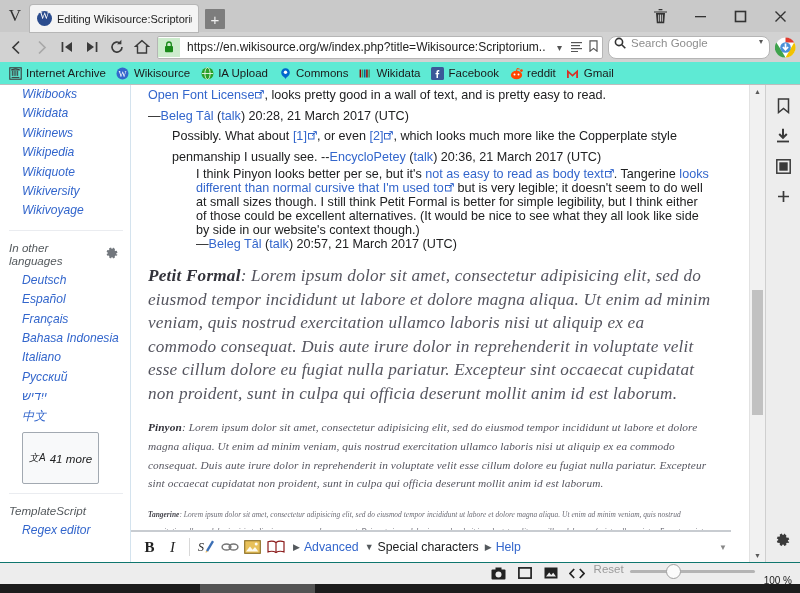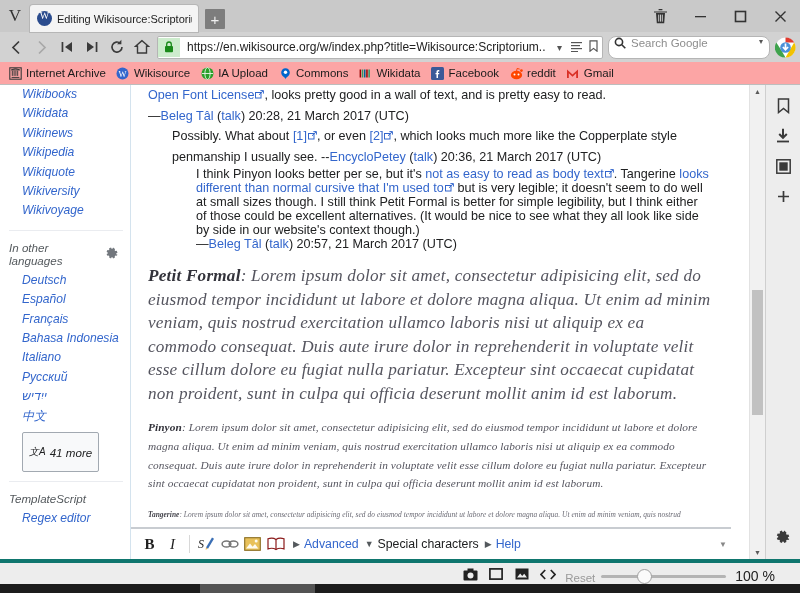--- a/index.html
+++ b/index.html
@@ -39,37 +39,37 @@
   .lock{width:22px;height:19px;background:#cdeccd;display:flex;align-items:center;justify-content:center;flex:0 0 auto;margin:0 0 0 0;}
   .urltext{flex:1;font-size:12px;color:#222;white-space:nowrap;overflow:hidden;padding-left:7px;}
   .url-ic{width:17px;text-align:center;color:#555;font-size:10px;flex:0 0 auto;}
   .searchbar{width:160px;height:21px;background:#ffffff;border:1px solid #b5b5b5;display:flex;align-items:flex-start;border-radius:8px;}
   .sb-ic{width:22px;display:flex;align-items:center;justify-content:center;color:#444;font-size:10px;}
   .sb-txt{flex:1;font-size:11.5px;color:#8d8d8d;}
   .sb-arrow{width:16px;text-align:center;color:#555;font-size:8px;}
   .chrome-ic{width:21px;height:21px;margin-left:5px;position:relative;border-radius:2px;overflow:hidden;flex:0 0 auto;}
 
   
-  .bookmarks{height:22px;background:#fca5a5;display:flex;align-items:center;padding:0 3px;flex:0 0 auto;border-bottom:1px solid #bdbdbd;}
+  .bookmarks{height:22px;background:#5eead4;display:flex;align-items:center;padding:0 3px;flex:0 0 auto;border-bottom:1px solid #bdbdbd;}
   .bm{display:flex;align-items:center;padding:0 5px;height:20px;font-size:11.5px;color:#1b1b1b;white-space:nowrap;}
   .bm .bmi{width:14px;height:14px;margin-right:4px;display:flex;align-items:center;justify-content:center;flex:0 0 auto;}
 
   
   .pagewrap{flex:1;display:flex;background:#fff;position:relative;overflow:hidden;}
   .content{flex:1;display:flex;overflow:hidden;position:relative;background:#fff;}
 
   
   .sidebar{width:131px;flex:0 0 131px;background:#fff;padding:0 0 0 0;position:relative;overflow:hidden;font-style:italic;}
   .sb-list{list-style:none;margin:0;padding:0;}
   .sb-list li{font-size:12.1px;line-height:19.4px;padding-left:22px;color:#3366cc;white-space:nowrap;}
   .sb-head{font-size:11.6px;color:#54595d;padding:10px 16px 4px 9px;display:flex;align-items:center;justify-content:space-between;padding-right:12px;}
   .gear-sm{width:14px;height:14px;}
   .morebtn{
     display:inline-flex;align-items:center;gap:4px;margin:6px 0 0 22px;
-    border:1px solid #a2a9b1;background:#f8f9fa;border-radius:2px;padding:12px 6px;
+    border:1px solid #a2a9b1;background:#f8f9fa;border-radius:2px;padding:18px 6px;
     font-size:11.6px;color:#202122;
   }
   .lang-ic{font-size:10px;color:#202122;}
   .sb-rule{height:1px;background:#eaecf0;margin:9px 8px 0 9px;}
   .sb-vline{position:absolute;right:0;top:0;bottom:0;width:1px;background:#d4e3ee;}
 
   
   .article{flex:1;position:relative;overflow:hidden;padding:0 16px 0 0;background:#fff;}
   .art-inner{padding:0 22px 0 17px;}
   .p-indent1{margin:0;padding:0 0 0 0;font-size:12.6px;line-height:20.6px;color:#202122;}
@@ -107,27 +107,27 @@
   .etb-btn{width:23px;height:24px;display:flex;align-items:center;justify-content:center;color:#222;}
   .etb-b{font-family:"Liberation Serif",serif;font-weight:bold;font-size:15px;}
   .etb-i{font-family:"Liberation Serif",serif;font-style:italic;font-size:15px;}
   .etb-div{width:1px;height:18px;background:#d8d8d8;margin:0 5px;}
   .etb-group{display:flex;align-items:center;margin-left:6px;font-size:12.3px;color:#3366cc;}
   .etb-group .cx{color:#54595d;font-size:9px;margin-right:4px;}
   .etb-group.dark{color:#202122;}
   .etb-more{width:16px;display:flex;align-items:center;justify-content:center;color:#888;font-size:8px;}
 
   
-  .statusbar{height:21px;background:#ededed;border-top:4px solid #0f766e;display:flex;align-items:flex-end;justify-content:flex-end;padding-right:25px;flex:0 0 auto;}
+  .statusbar{height:21px;background:#ededed;border-top:1px solid #0f766e;display:flex;align-items:flex-start;justify-content:flex-end;padding-right:8px;flex:0 0 auto;}
   .st-ic{width:26px;height:20px;display:flex;align-items:center;justify-content:center;color:#222;}
   .st-reset{font-size:11.5px;color:#9a9a9a;margin:0 6px 0 4px;}
   .slider{width:125px;height:16px;position:relative;display:flex;align-items:center;}
   .slider .track{height:3px;background:#b4b4b4;width:100%;border-radius:2px;}
   .slider .knob{position:absolute;left:36px;width:13px;height:13px;border-radius:50%;background:#fbfbfb;border:1px solid #a0a0a0;}
-  .st-zoom{font-size:14px;color:#222;margin-left:9px;}
+  .st-zoom{font-size:10px;color:#222;margin-left:9px;margin-top:12px;}
 
   
   .osbar{height:9px;background:#1c1c1c;flex:0 0 auto;display:flex;align-items:center;}
   .osbar .seg{height:9px;}
 </style>
 </head>
 <body>
 
 <div class="win">
 

